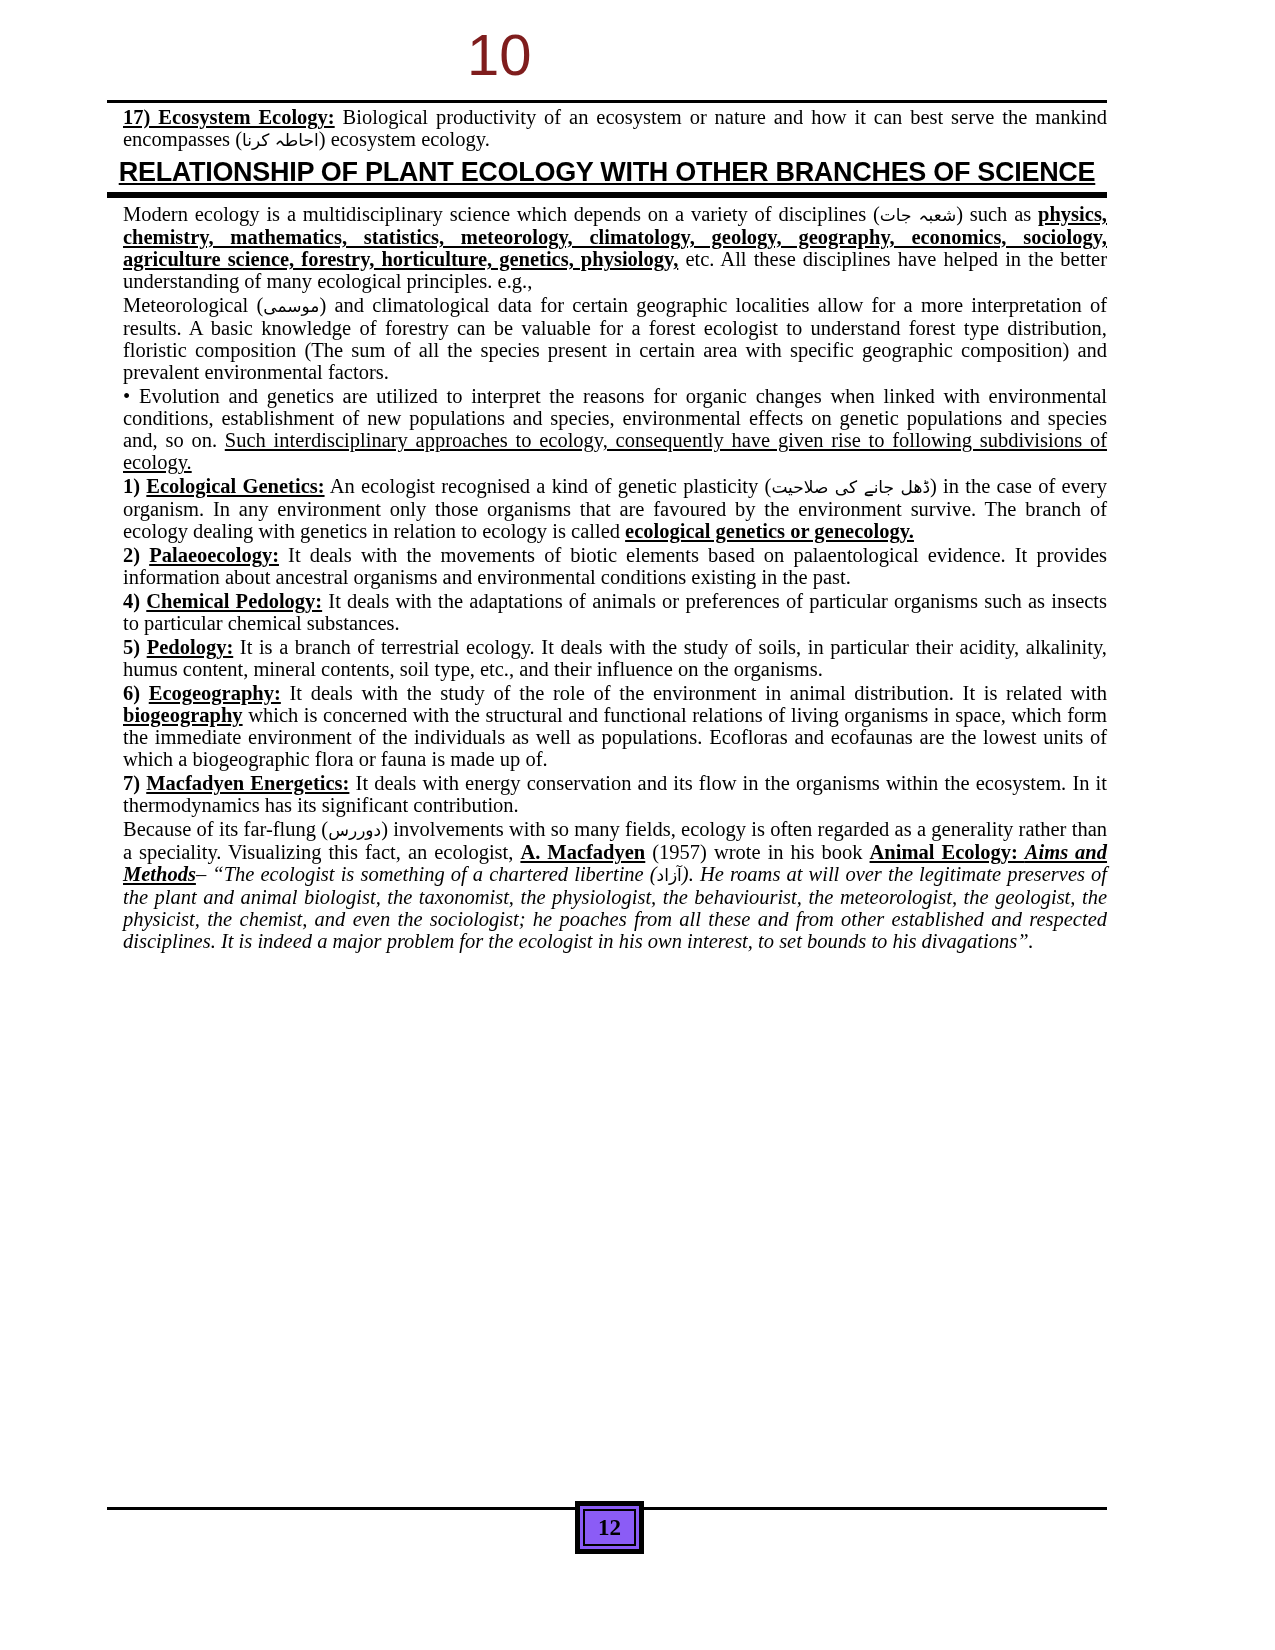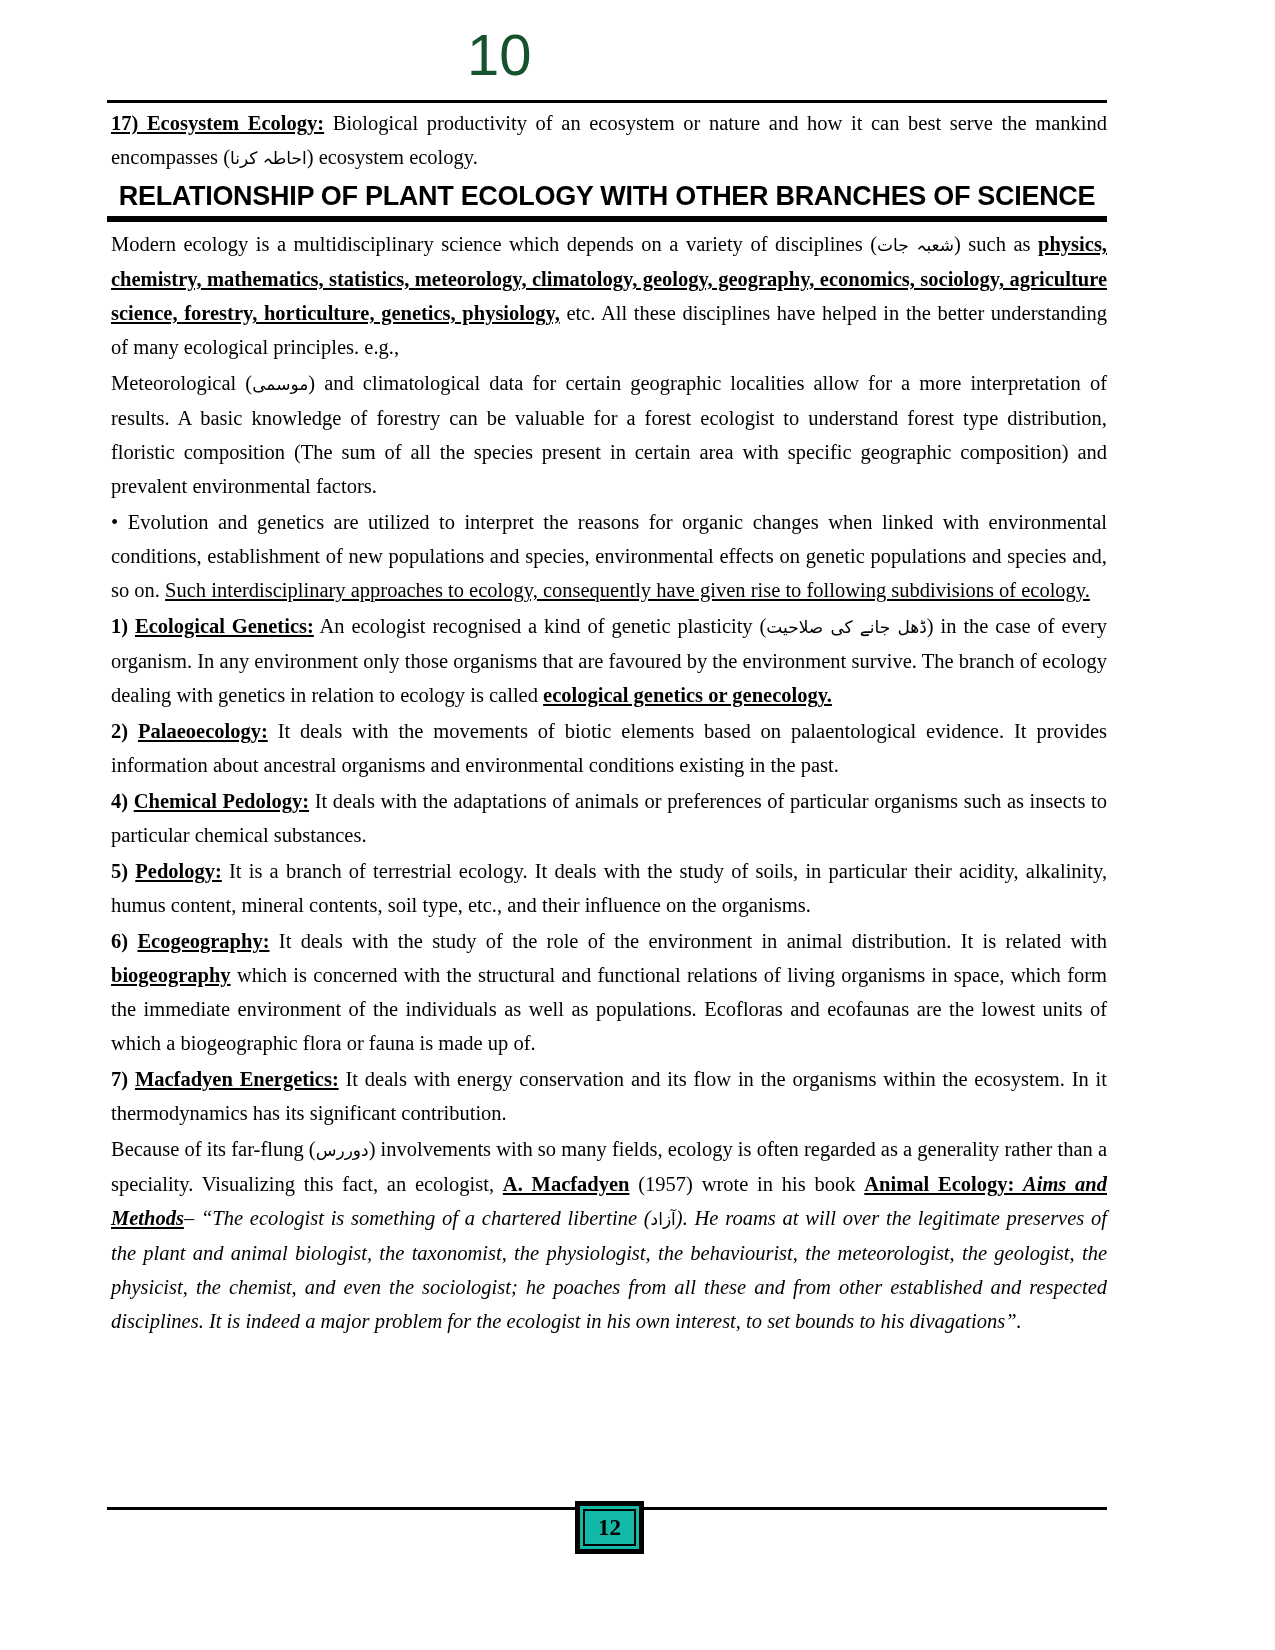--- a/index.html
+++ b/index.html
@@ -13,55 +13,55 @@
     overflow:hidden;
   }
   
   .header {
     position:absolute; left:107px; top:0; width:1000px; height:100px;
     border-bottom:3px solid #000;
   }
   .big-num {
     position:absolute; left:360px; top:26px;
     font-family:"Liberation Sans", sans-serif;
-    font-size:58px; line-height:1; color:#14532d;
+    font-size:58px; line-height:1; color:#7f1d1d;
   }
   .header-title {
     position:absolute; right:0; bottom:5px;
     font-weight:bold; font-size:21px; white-space:nowrap;
   }
   
   .content {
     position:absolute; left:107px; top:106px; width:1000px;
   }
   .block {
-    text-align:justify; font-size:20.5px; line-height:34px; margin:0 0 2px 4px;
+    text-align:justify; font-size:20.5px; line-height:22px; margin:0 0 2px 16px;
   }
   .block.section_heading {
     font-family:"Liberation Sans", sans-serif;
     font-weight:bold; font-size:27px; line-height:1.15;
     text-align:center; letter-spacing:-0.3px;
     border-bottom:6px solid #000;
-    padding:3px 0 4px 0; margin:3px 0 5px 0;
+    padding:3px 0 4px 0; margin:3px 0 5px 0;text-decoration:underline;
   }
   .b { font-weight:bold; }
   .u { text-decoration:underline; }
   .i { font-style:italic; }
   .urdu {
     font-family:"DejaVu Sans", sans-serif;
     font-size:17px; direction:rtl; unicode-bidi:isolate;
   }
   
   .footer-line {
     position:absolute; left:107px; top:1507px; width:1000px;
     border-top:3px solid #000;
   }
   .page-box {
     position:absolute; left:575px; top:1501px;
-    background:#14b8a6; border:5px solid #000; padding:3px;
+    background:#8b5cf6; border:5px solid #000; padding:3px;
   }
   .page-box-inner {
     border:2px solid #000; padding:0 13px;
     font-size:23px; font-weight:bold; line-height:33px;
   }
 </style>
 </head>
 <body>
 
 <div class="page">

